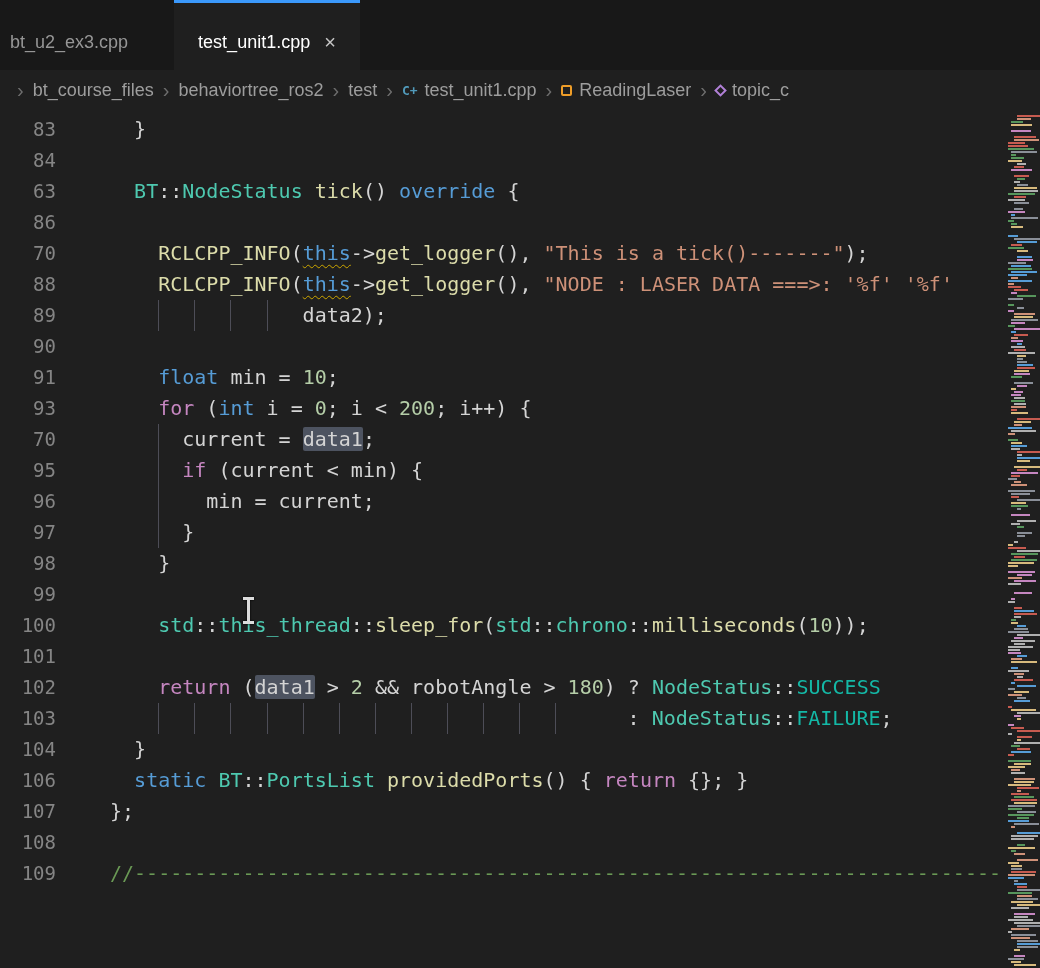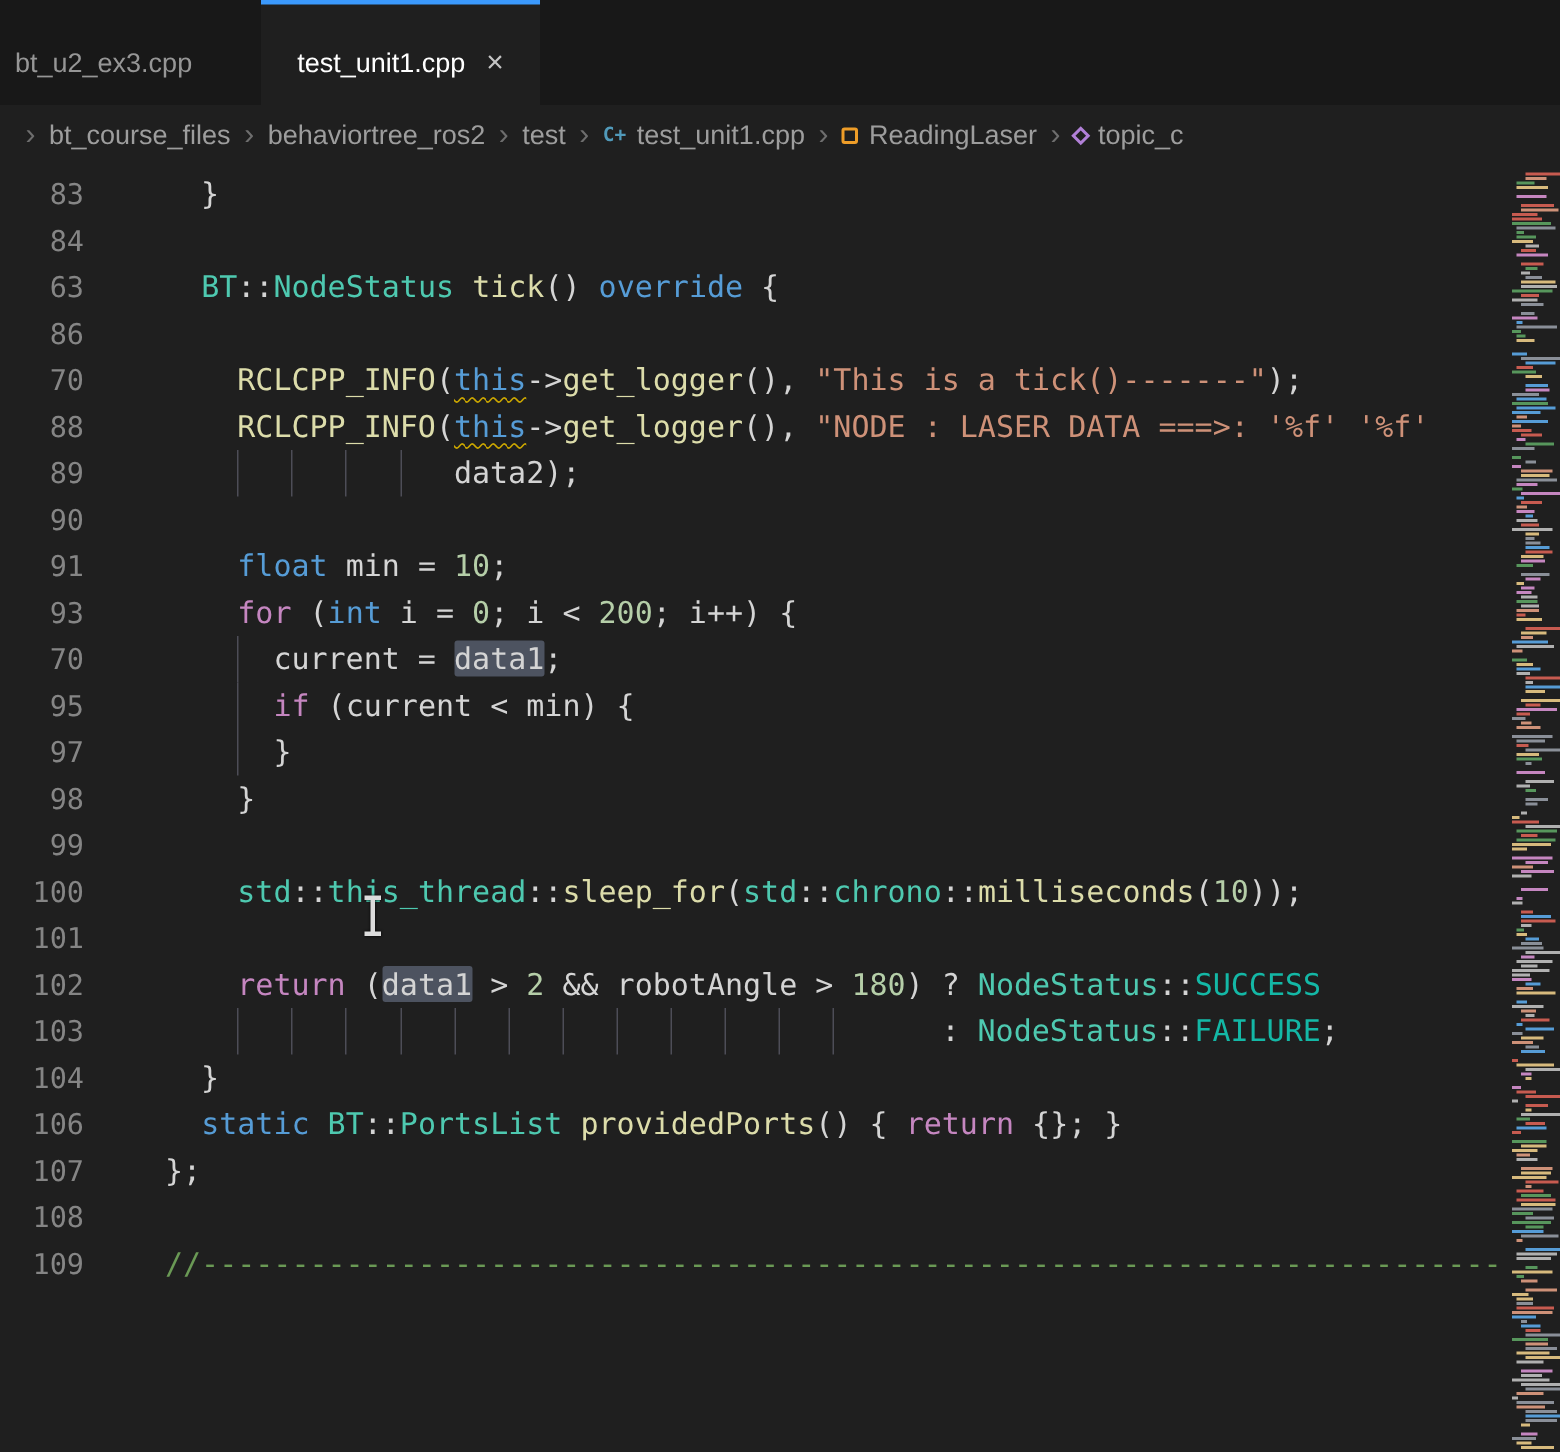--- a/index.html
+++ b/index.html
@@ -110,20 +110,21 @@
         <div class="code-line"><span class="ln">63</span><span class="seg-p">  </span><span class="seg-cl">BT</span><span class="seg-p">::</span><span class="seg-cl">NodeStatus</span><span class="seg-p"> </span><span class="seg-fn">tick</span><span class="seg-p">() </span><span class="seg-ty">override</span><span class="seg-p"> {</span></div>
         <div class="code-line"><span class="ln">86</span></div>
         <div class="code-line"><span class="ln">70</span><span class="seg-p">    </span><span class="seg-fn">RCLCPP_INFO</span><span class="seg-p">(</span><span class="seg-th">this</span><span class="seg-p">-&gt;</span><span class="seg-fn">get_logger</span><span class="seg-p">(), </span><span class="seg-st">"This is a tick()-------"</span><span class="seg-p">);</span></div>
         <div class="code-line"><span class="ln">88</span><span class="seg-p">    </span><span class="seg-fn">RCLCPP_INFO</span><span class="seg-p">(</span><span class="seg-th">this</span><span class="seg-p">-&gt;</span><span class="seg-fn">get_logger</span><span class="seg-p">(), </span><span class="seg-st">"NODE : LASER DATA ===&gt;: '%f' '%f'</span></div>
         <div class="code-line"><span class="ln">89</span><span class="seg-p">    </span><span class="seg-g" style="width: 3ch;"></span><span class="seg-g" style="width: 3ch;"></span><span class="seg-g" style="width: 3ch;"></span><span class="seg-g" style="width: 3ch;"></span><span class="seg-p">data2);</span></div>
         <div class="code-line"><span class="ln">90</span></div>
         <div class="code-line"><span class="ln">91</span><span class="seg-p">    </span><span class="seg-ty">float</span><span class="seg-p"> min = </span><span class="seg-nu">10</span><span class="seg-p">;</span></div>
         <div class="code-line"><span class="ln">93</span><span class="seg-p">    </span><span class="seg-kw">for</span><span class="seg-p"> (</span><span class="seg-ty">int</span><span class="seg-p"> i = </span><span class="seg-nu">0</span><span class="seg-p">; i &lt; </span><span class="seg-nu">200</span><span class="seg-p">; i++) {</span></div>
         <div class="code-line"><span class="ln">70</span><span class="seg-p">    </span><span class="seg-g" style="width: 2ch;"></span><span class="seg-p">current = </span><span class="seg-hl">data1</span><span class="seg-p">;</span></div>
         <div class="code-line"><span class="ln">95</span><span class="seg-p">    </span><span class="seg-g" style="width: 2ch;"></span><span class="seg-kw">if</span><span class="seg-p"> (current &lt; min) {</span></div>
+        <div class="code-line"><span class="ln">96</span><span class="seg-p">    </span><span class="seg-g" style="width: 2ch;"></span><span class="seg-p">  min = current;</span></div>
         <div class="code-line"><span class="ln">97</span><span class="seg-p">    </span><span class="seg-g" style="width: 2ch;"></span><span class="seg-p">}</span></div>
         <div class="code-line"><span class="ln">98</span><span class="seg-p">    }</span></div>
         <div class="code-line"><span class="ln">99</span></div>
         <div class="code-line"><span class="ln">100</span><span class="seg-p">    </span><span class="seg-cl">std</span><span class="seg-p">::</span><span class="seg-cl">this_thread</span><span class="seg-p">::</span><span class="seg-fn">sleep_for</span><span class="seg-p">(</span><span class="seg-cl">std</span><span class="seg-p">::</span><span class="seg-cl">chrono</span><span class="seg-p">::</span><span class="seg-fn">milliseconds</span><span class="seg-p">(</span><span class="seg-nu">10</span><span class="seg-p">));</span></div>
         <div class="code-line"><span class="ln">101</span></div>
         <div class="code-line"><span class="ln">102</span><span class="seg-p">    </span><span class="seg-kw">return</span><span class="seg-p"> (</span><span class="seg-hl">data1</span><span class="seg-p"> &gt; </span><span class="seg-nu">2</span><span class="seg-p"> &amp;&amp; robotAngle &gt; </span><span class="seg-nu">180</span><span class="seg-p">) ? </span><span class="seg-cl">NodeStatus</span><span class="seg-p">::</span><span class="seg-co">SUCCESS</span></div>
         <div class="code-line"><span class="ln">103</span><span class="seg-p">    </span><span class="seg-g" style="width: 3ch;"></span><span class="seg-g" style="width: 3ch;"></span><span class="seg-g" style="width: 3ch;"></span><span class="seg-g" style="width: 3ch;"></span><span class="seg-g" style="width: 3ch;"></span><span class="seg-g" style="width: 3ch;"></span><span class="seg-g" style="width: 3ch;"></span><span class="seg-g" style="width: 3ch;"></span><span class="seg-g" style="width: 3ch;"></span><span class="seg-g" style="width: 3ch;"></span><span class="seg-g" style="width: 3ch;"></span><span class="seg-g" style="width: 3ch;"></span><span class="seg-p">   : </span><span class="seg-cl">NodeStatus</span><span class="seg-p">::</span><span class="seg-co">FAILURE</span><span class="seg-p">;</span></div>
         <div class="code-line"><span class="ln">104</span><span class="seg-p">  }</span></div>
         <div class="code-line"><span class="ln">106</span><span class="seg-p">  </span><span class="seg-ty">static</span><span class="seg-p"> </span><span class="seg-cl">BT</span><span class="seg-p">::</span><span class="seg-cl">PortsList</span><span class="seg-p"> </span><span class="seg-fn">providedPorts</span><span class="seg-p">() { </span><span class="seg-kw">return</span><span class="seg-p"> {}; }</span></div>
         <div class="code-line"><span class="ln">107</span><span class="seg-p">};</span></div>

